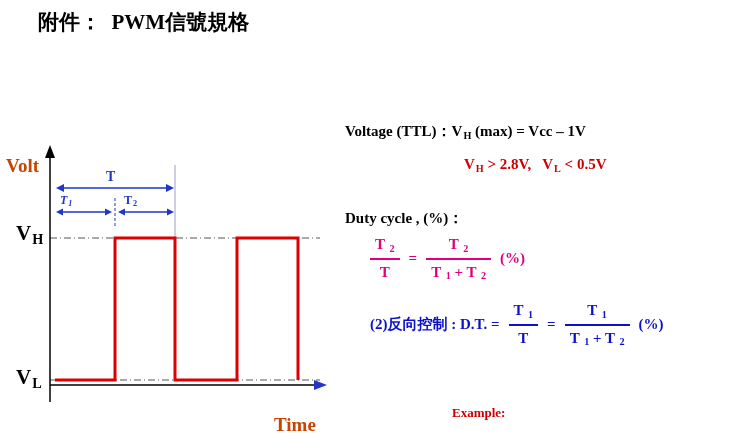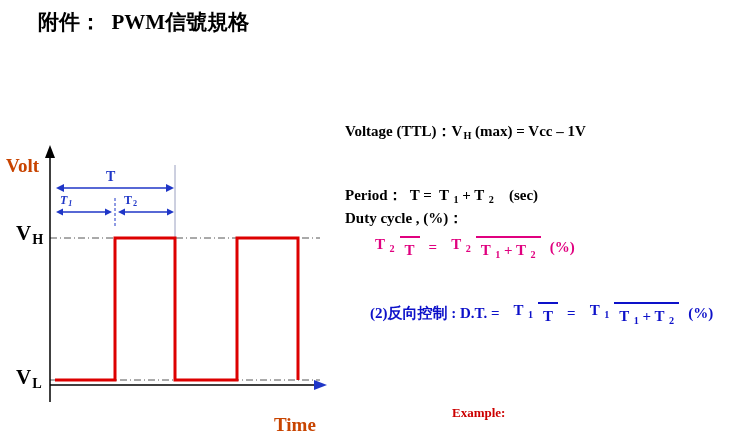--- a/index.html
+++ b/index.html
@@ -51,21 +51,21 @@
     position: absolute;
     display: flex;
     align-items: center;
     gap: 9px;
     font-weight: bold;
     font-size: 15px;
     white-space: pre;
   }
   .formula1 { left: 370px; top: 236px; color: #e0007f; }
   .formula2 { left: 370px; top: 302px; color: #0d11c9; }
-  .frac { display: inline-flex; flex-direction: row; text-align: center; }
+  .frac { display: inline-flex; flex-direction: column; text-align: center; }
   .frac .num { padding: 0 5px 4px; }
   .frac .den { border-top: 2px solid currentColor; padding: 4px 5px 0; }
 
   .example {
     position: absolute;
     left: 452px;
     top: 371px;
     color: #cc0000;
     font-weight: bold;
     font-size: 13px;
@@ -121,22 +121,22 @@
   <span class="dlabel volt-label">Volt</span>
   <span class="dlabel time-label">Time</span>
   <span class="dlabel vh-label"><span>V</span><sub class="sub">H</sub></span>
   <span class="dlabel vl-label"><span>V</span><sub class="sub">L</sub></span>
   <span class="dlabel t-label">T</span>
   <span class="dlabel t1-label"><span>T</span><sub class="sub">1</sub></span>
   <span class="dlabel t2-label"><span>T</span><sub class="sub">2</sub></span>
 
   <p class="spec spec-voltage"><span>Voltage (TTL)：V</span><sub class="sub">H</sub><span> (max) = Vcc – 1V</span></p>
 
+  <p class="spec spec-thresholds"><span>V</span><sub class="sub">H</sub><span> &gt; 2.8V,   V</span><sub class="sub">L</sub><span> &lt; 0.5V</span></p>
 
-  <p class="spec spec-period"><span>Period：  T =  T </span><sub class="sub">1</sub><span> + T </span><sub class="sub">2</sub><span>    (sec)</span></p>
 
   <p class="spec spec-duty">Duty cycle , (%)：</p>
 
   <div class="formula formula1">
     <span class="frac">
       <span class="num"><span>T </span><sub class="sub">2</sub></span>
       <span class="den">T</span>
     </span>
     <span>=</span>
     <span class="frac">

